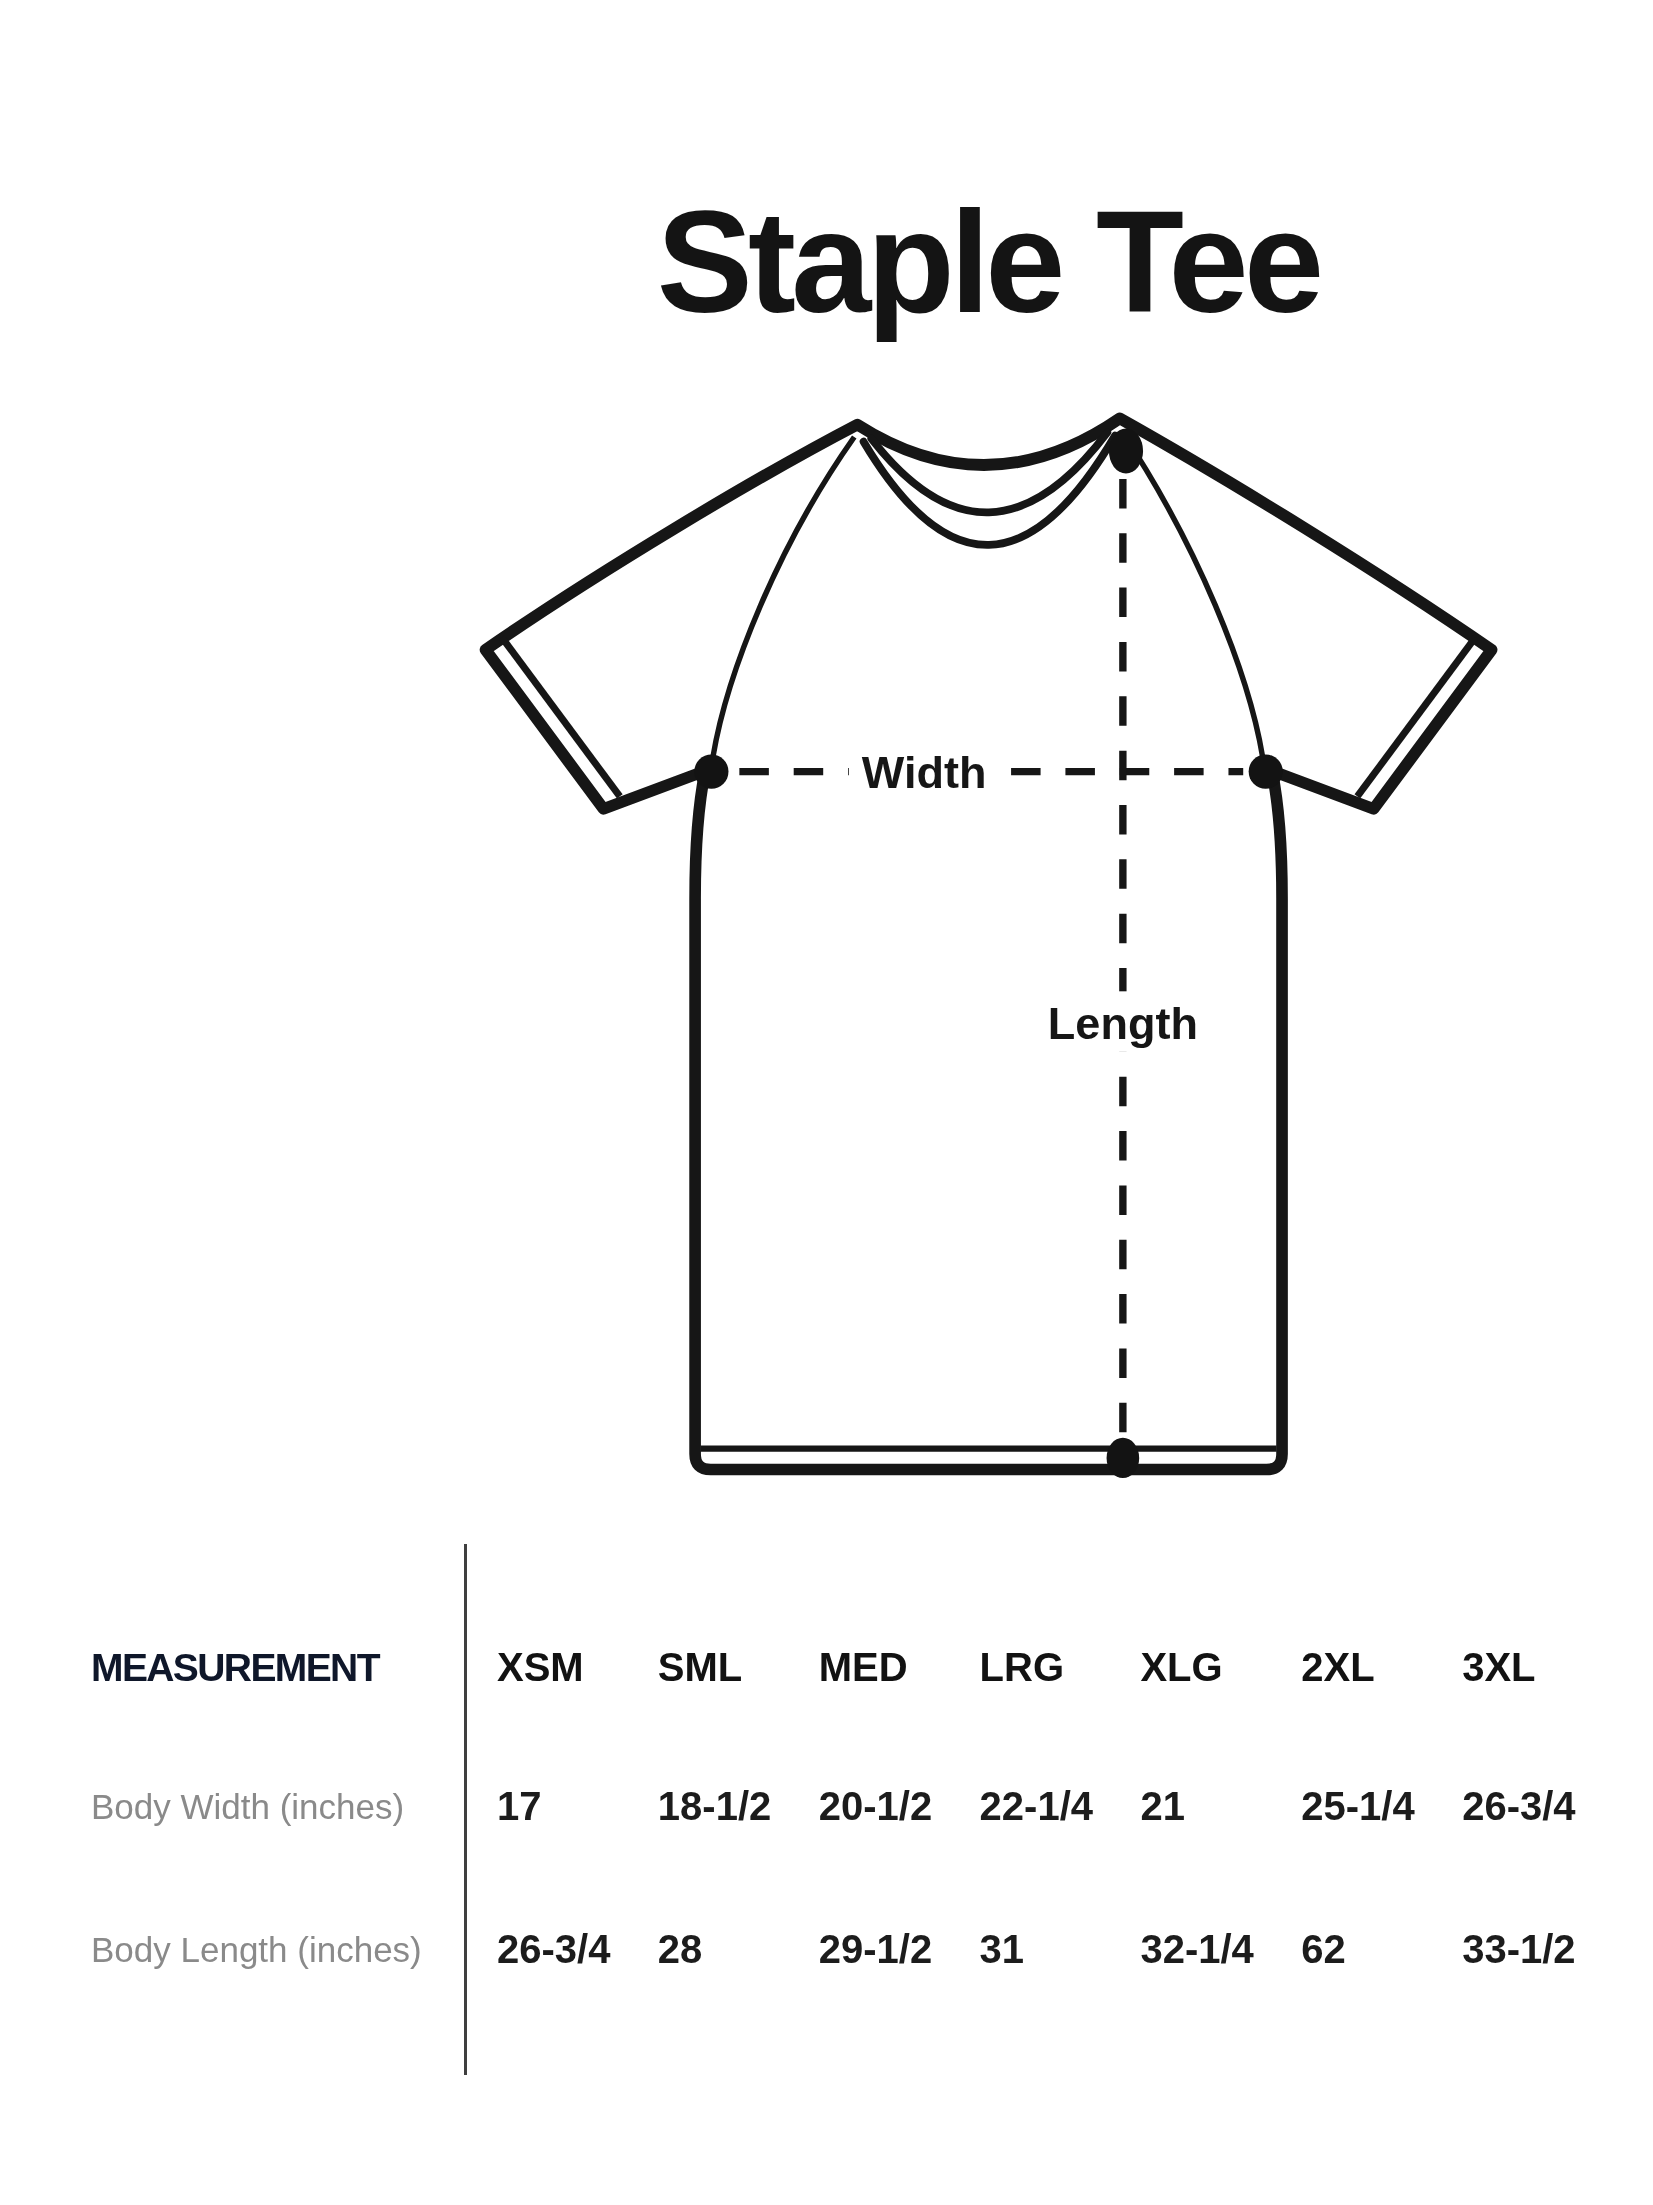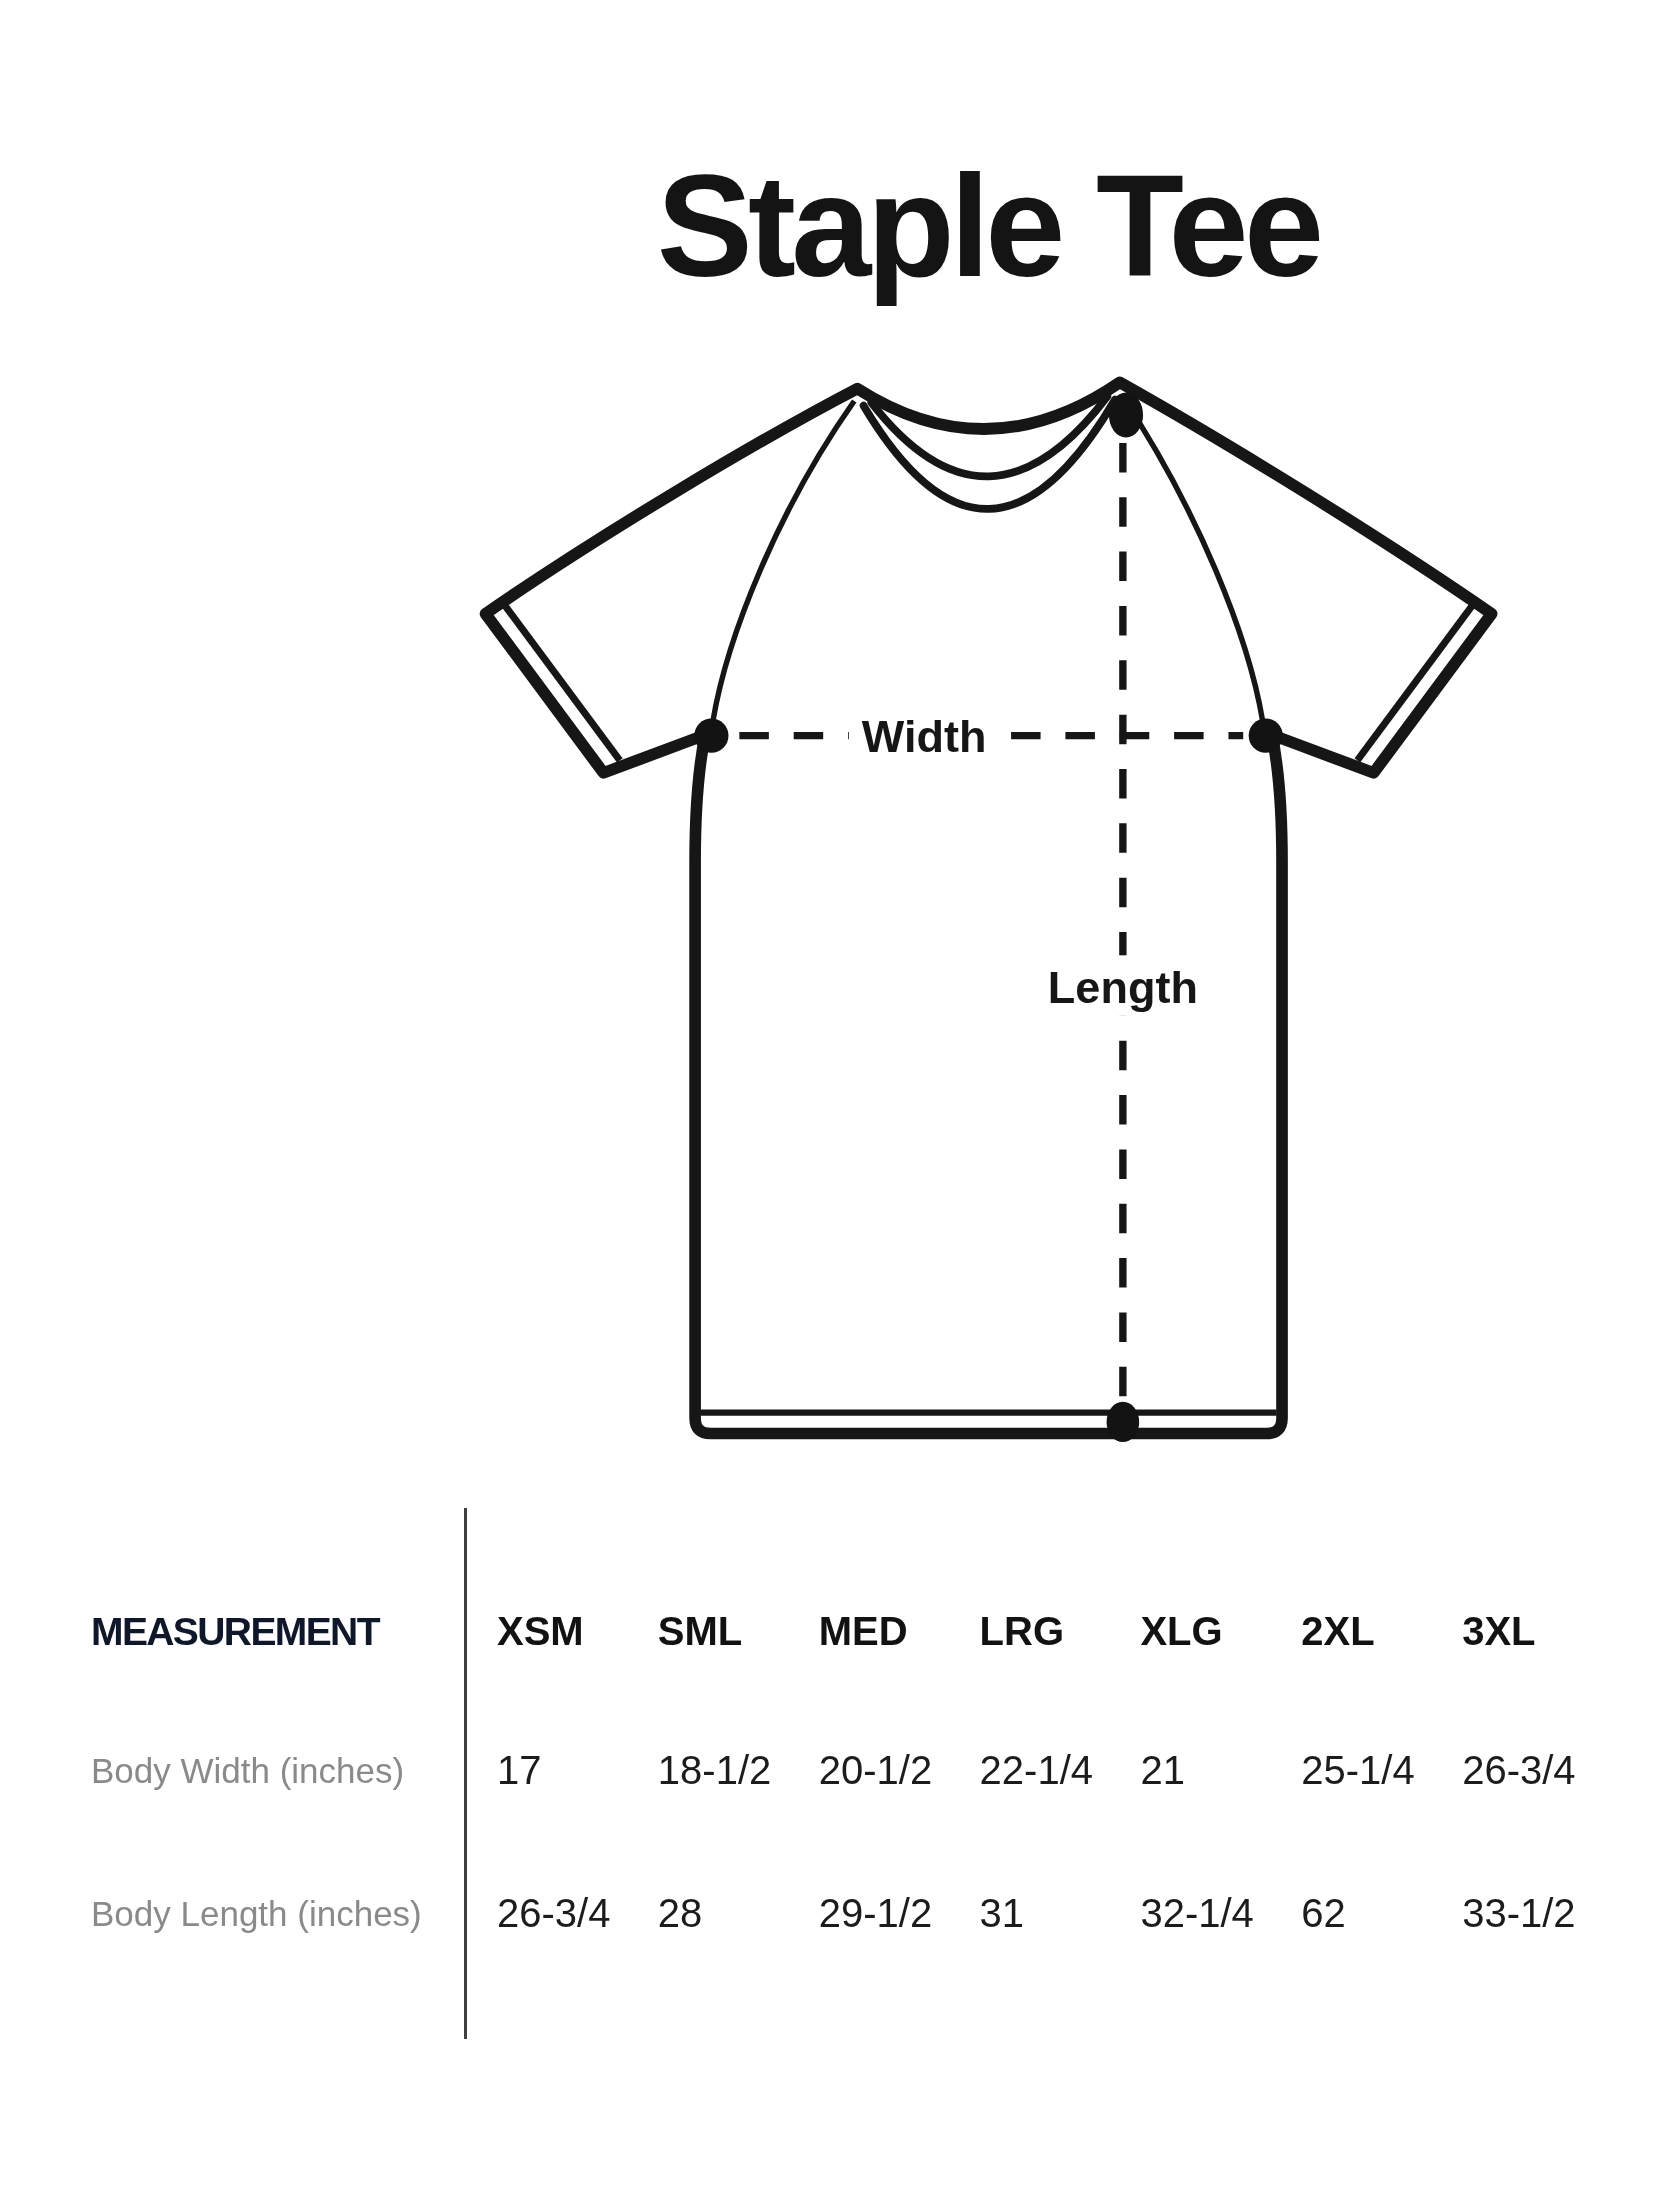--- a/index.html
+++ b/index.html
@@ -7,21 +7,21 @@
     padding: 0;
     background: #ffffff;
   }
   body {
     width: 1654px;
     height: 2205px;
     position: relative;
     font-family: "Liberation Sans", sans-serif;
     overflow: hidden;
   }
-  .stage { position: absolute; inset: 0; background: #ffffff; }
+  .stage { position: absolute; inset: 0; background: #ffffff; margin-top: 36px; }
 
   .page-title {
     position: absolute;
     top: 155px;
     left: 988px;
     transform: translateX(-50%);
     font-size: 144px;
     font-weight: 700;
     letter-spacing: -4.7px;
     color: #141414;
@@ -96,21 +96,21 @@
     flex: 1 1 0;
     white-space: nowrap;
   }
   .t-cells.sizes .cell {
     font-size: 40px;
     font-weight: 700;
     color: #121212;
   }
   .t-cells.values .cell {
     font-size: 40px;
-    font-weight: 400;
+    font-weight: 700;
     color: #1c1c1c;
   }
 </style>
 </head>
 <body>
 
 <div class="stage">
 
   <div class="page-title">Staple Tee</div>
 

